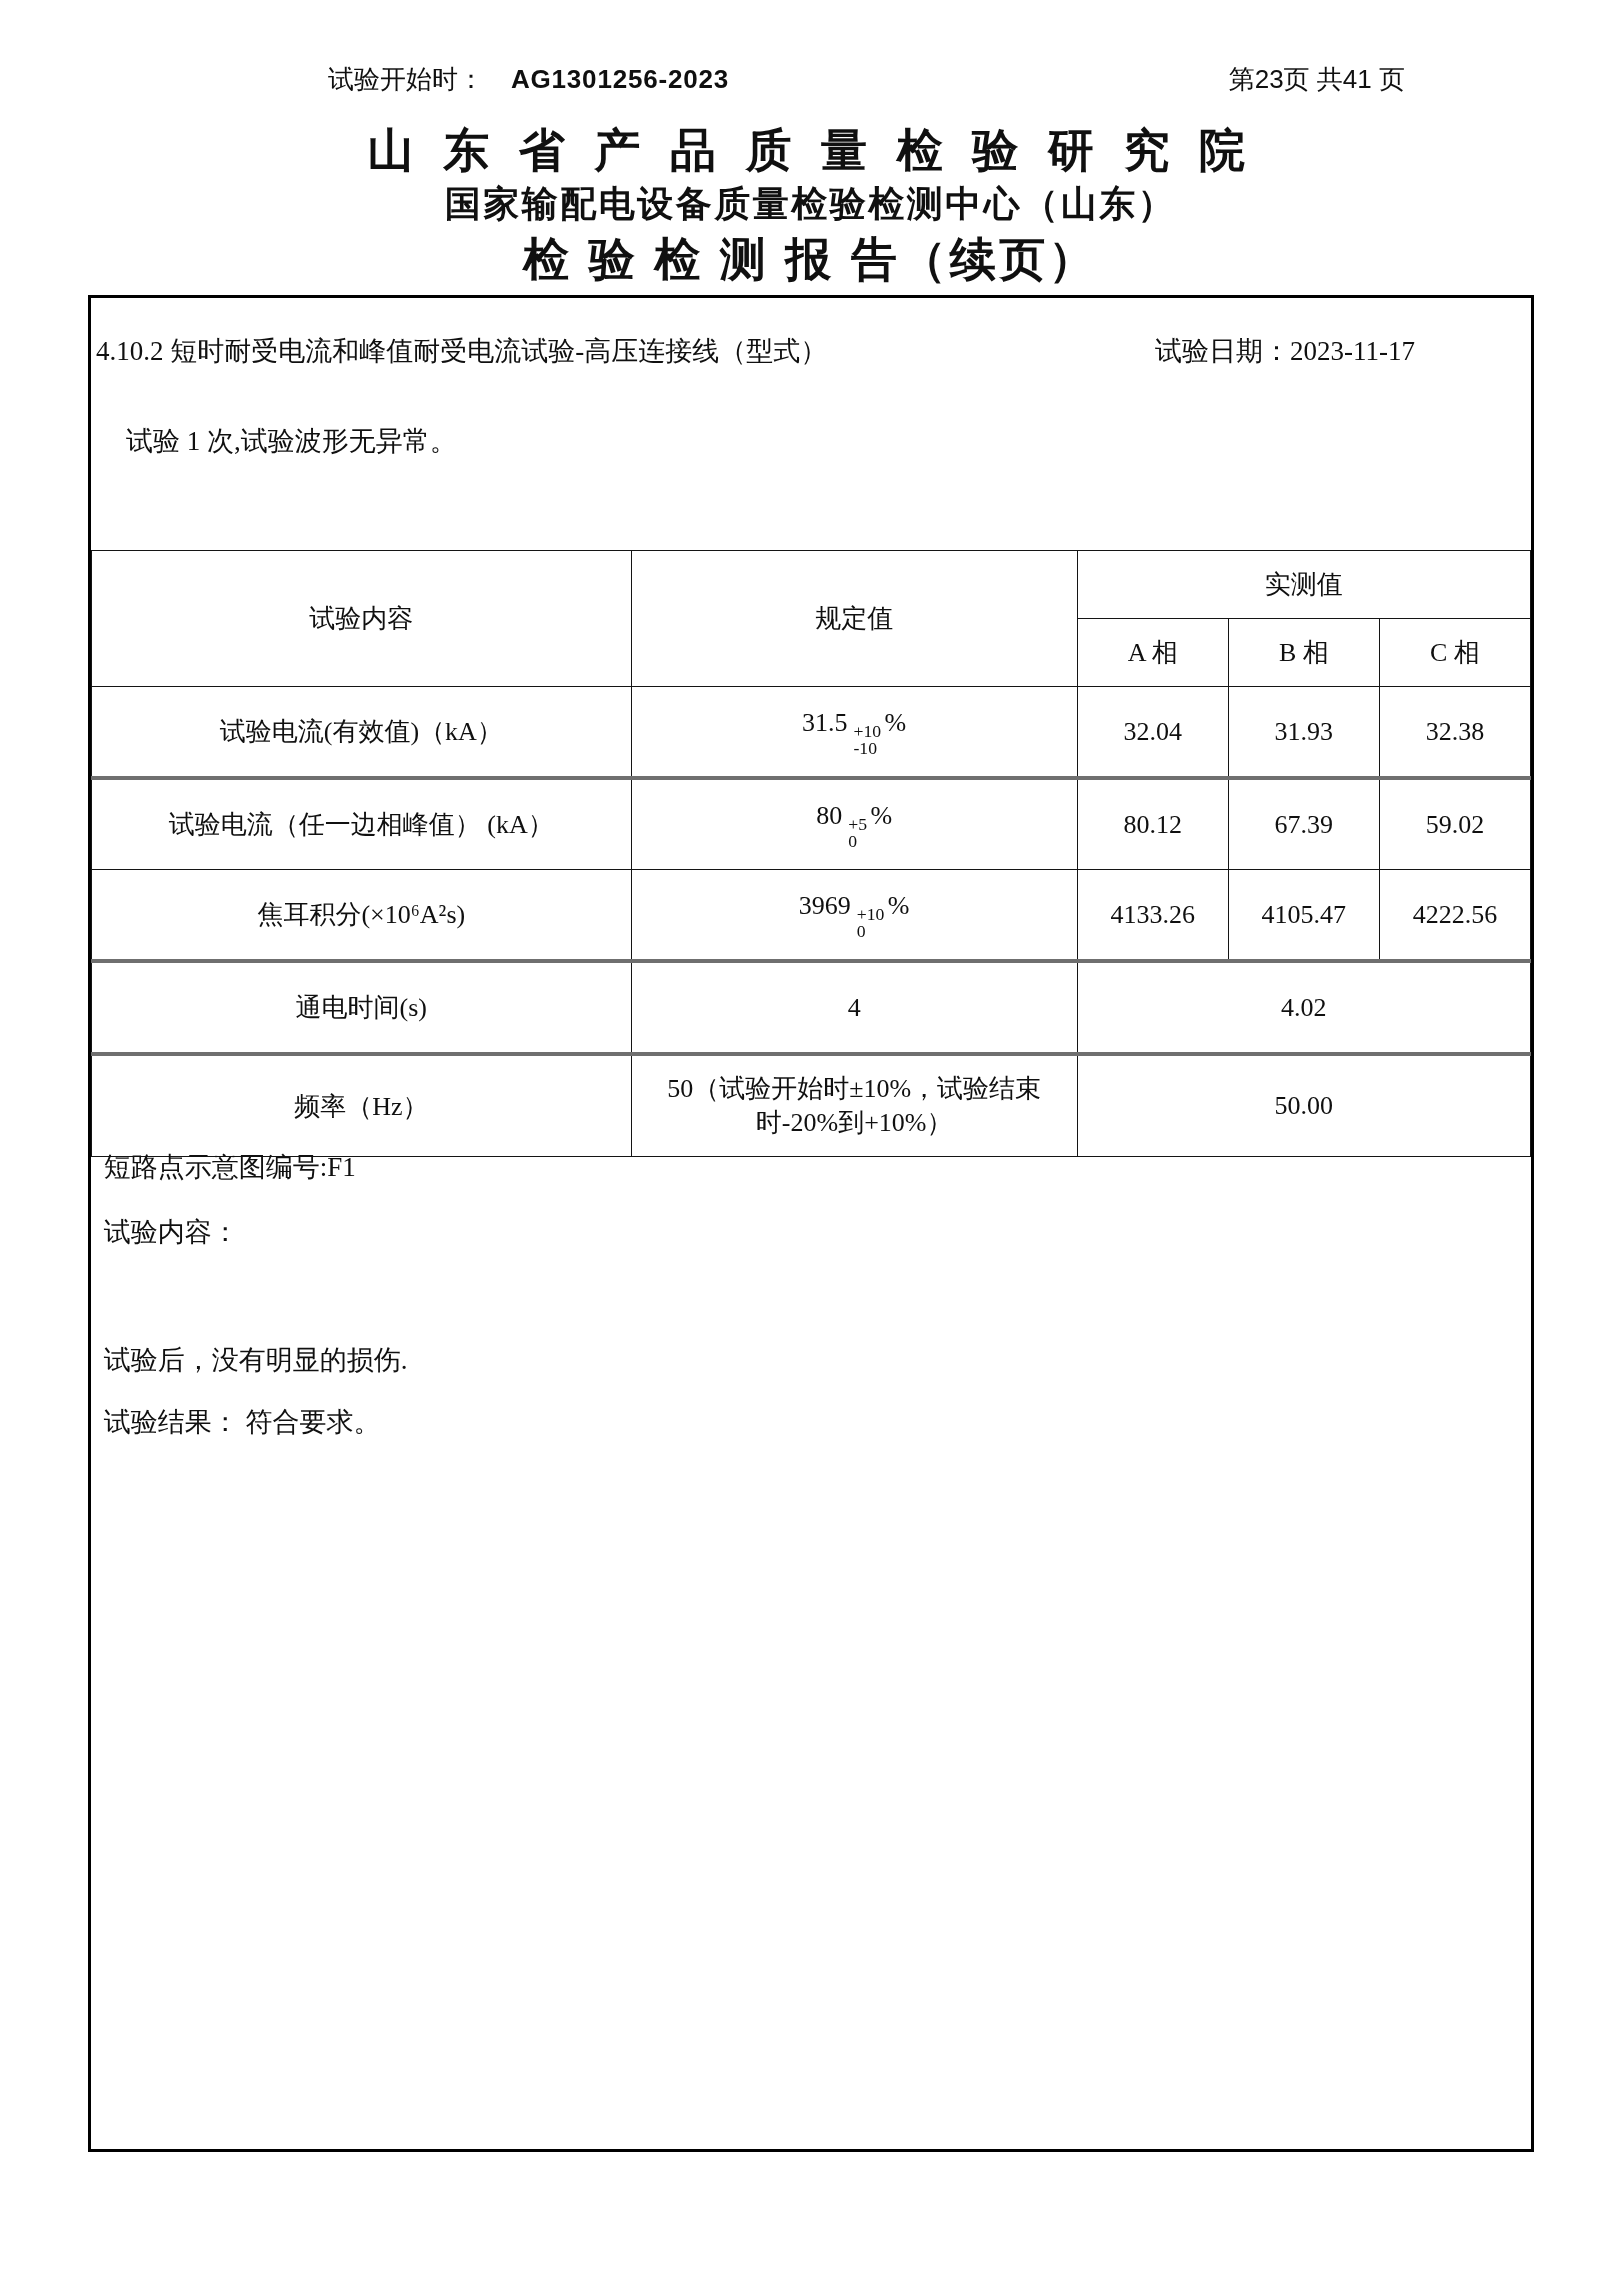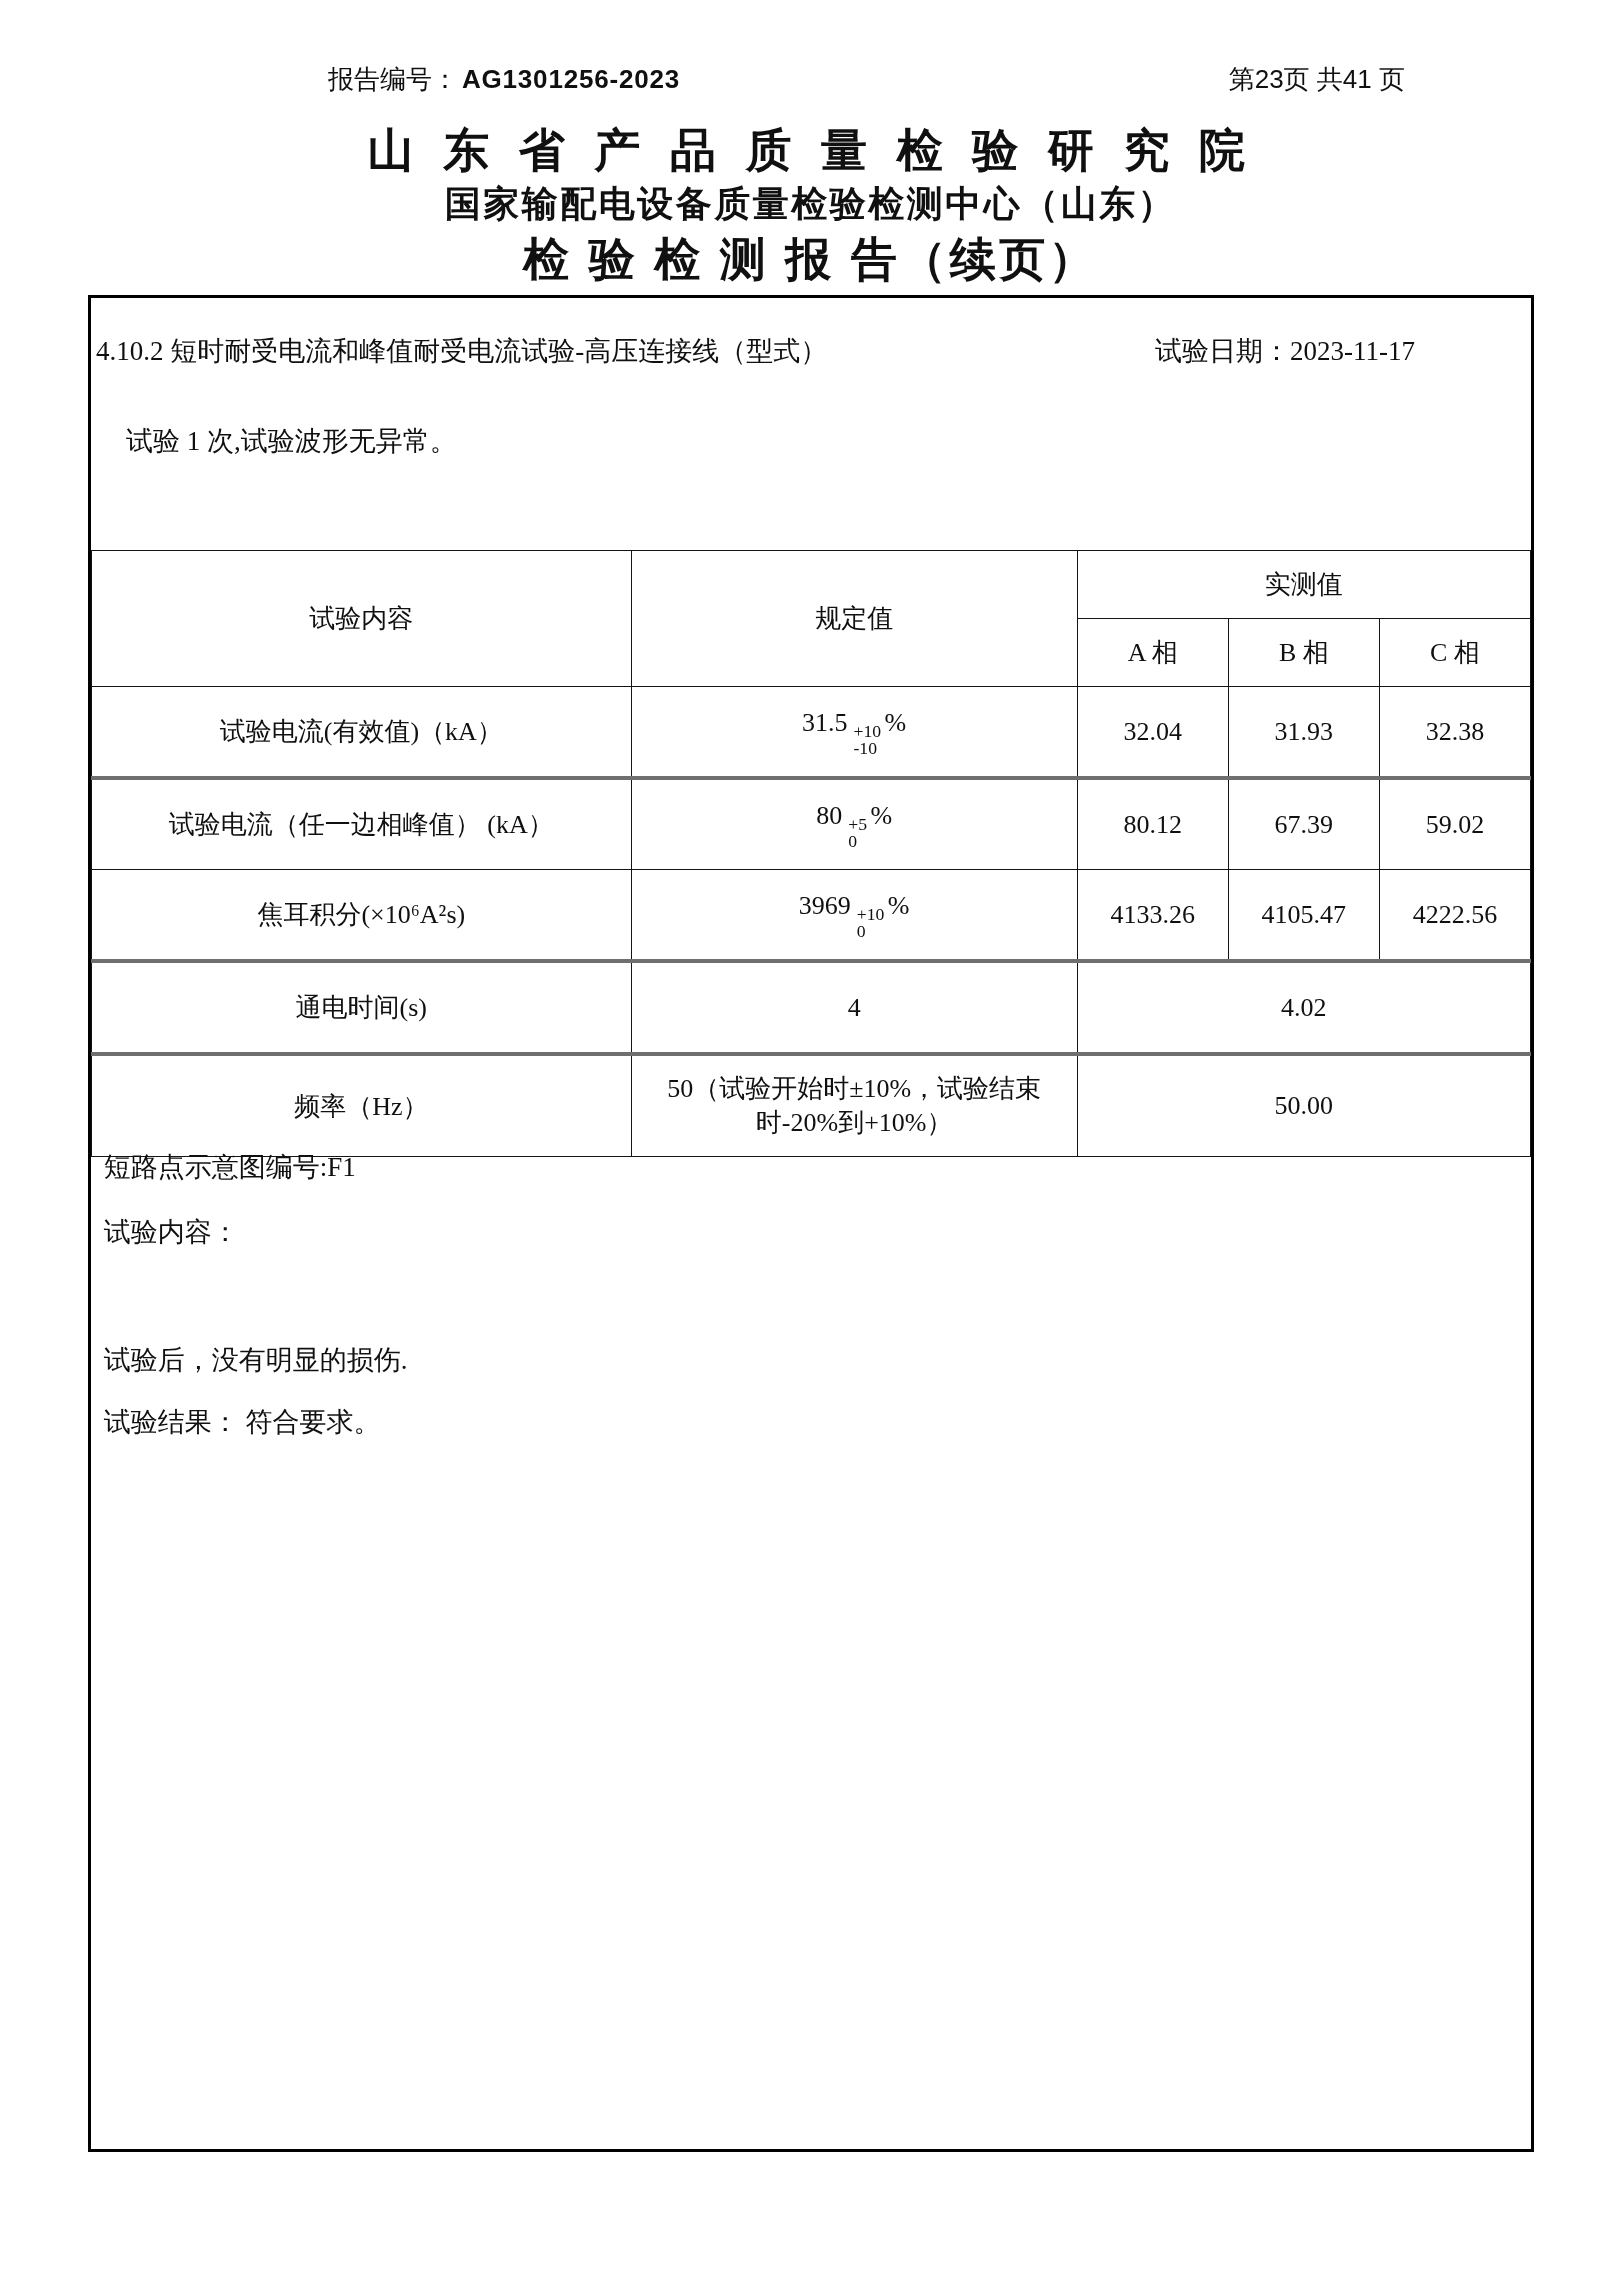--- a/index.html
+++ b/index.html
@@ -11,21 +11,21 @@
   }
 
   
   .top-header {
     position:absolute; top:62px; left:328px; right:216px;
     display:flex; justify-content:space-between; align-items:baseline;
     font-size:26px; white-space:nowrap;
   }
   .report-no-value {
     font-family:"Liberation Sans","DejaVu Sans",sans-serif;
-    font-weight:bold; letter-spacing:0.8px; margin-left:4px;
+    font-weight:bold; letter-spacing:0.8px; margin-left:27px;
   }
   .page-info {
     font-family:"Liberation Sans","DejaVu Sans",sans-serif;
     font-size:26px;
   }
 
   
   .title-block {
     position:absolute; top:123px; left:0; right:0;
     text-align:center; font-weight:bold;
@@ -81,21 +81,21 @@
   .fp-4 {top:1044px;}
   .fp-5 {top:1106px;}
 </style>
 </head>
 <body>
 
 <div class="page">
 
   <div class="top-header">
     <span>
-      <span>报告编号：</span><span class="report-no-value">AG1301256-2023</span>
+      <span>试验开始时：</span><span class="report-no-value">AG1301256-2023</span>
     </span>
     <span class="page-info">第23页  共41 页</span>
   </div>
 
   <div class="title-block">
     <span class="title-line1">山 东 省 产 品 质 量 检 验 研 究 院</span>
     <span class="title-line2">国家输配电设备质量检验检测中心（山东）</span>
     <span class="title-line3">检 验 检 测 报 告（续页）</span>
   </div>
 

